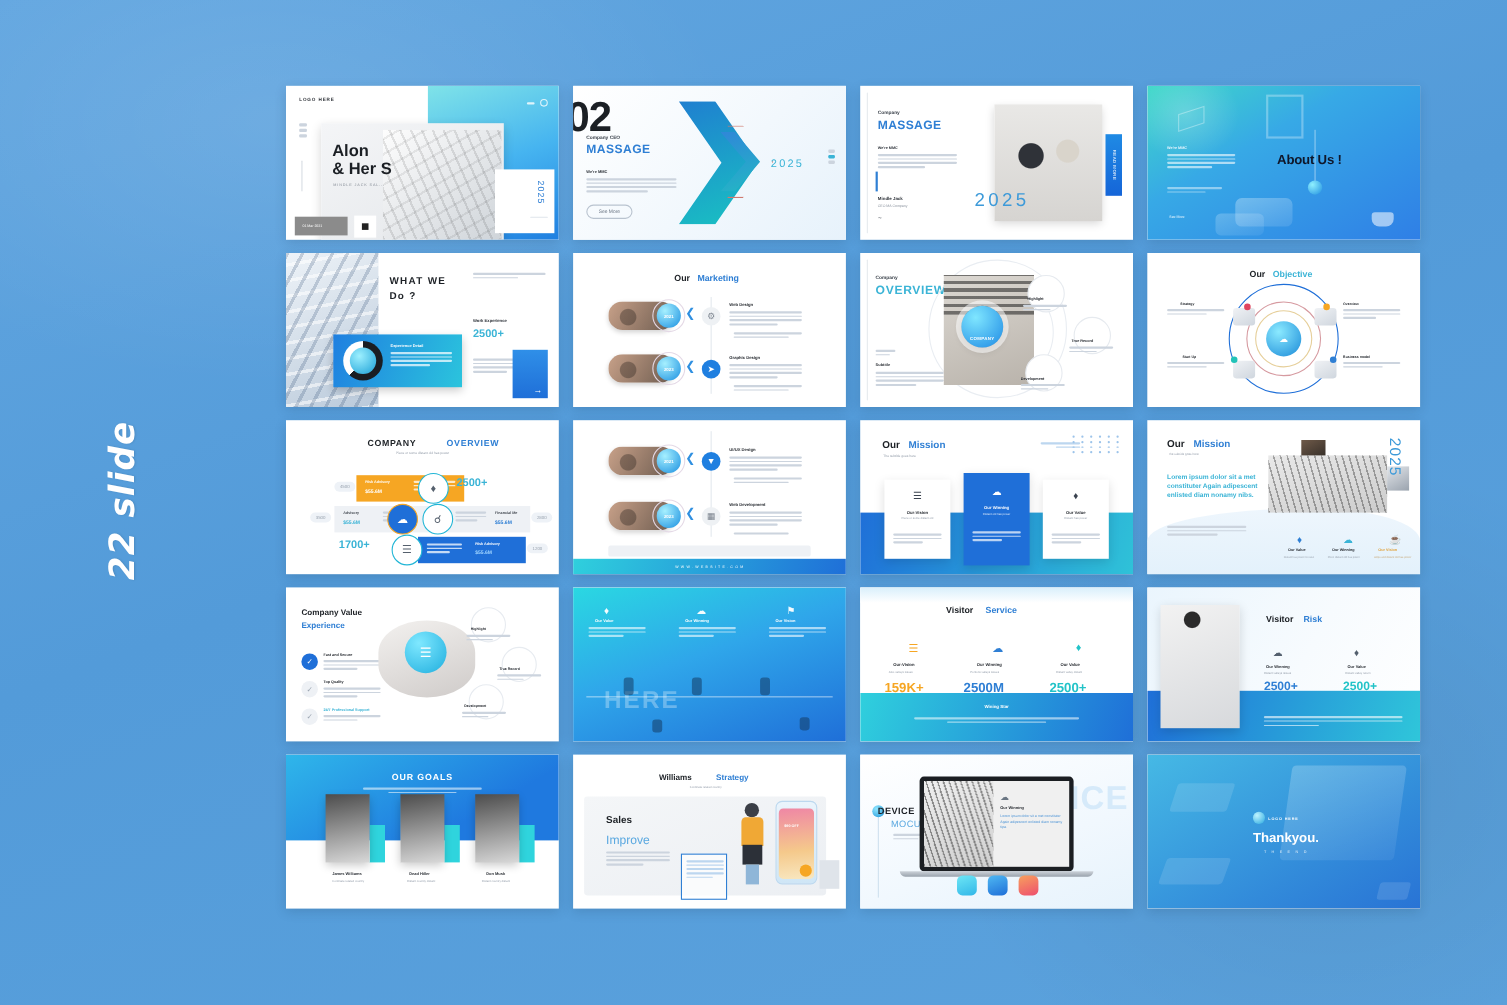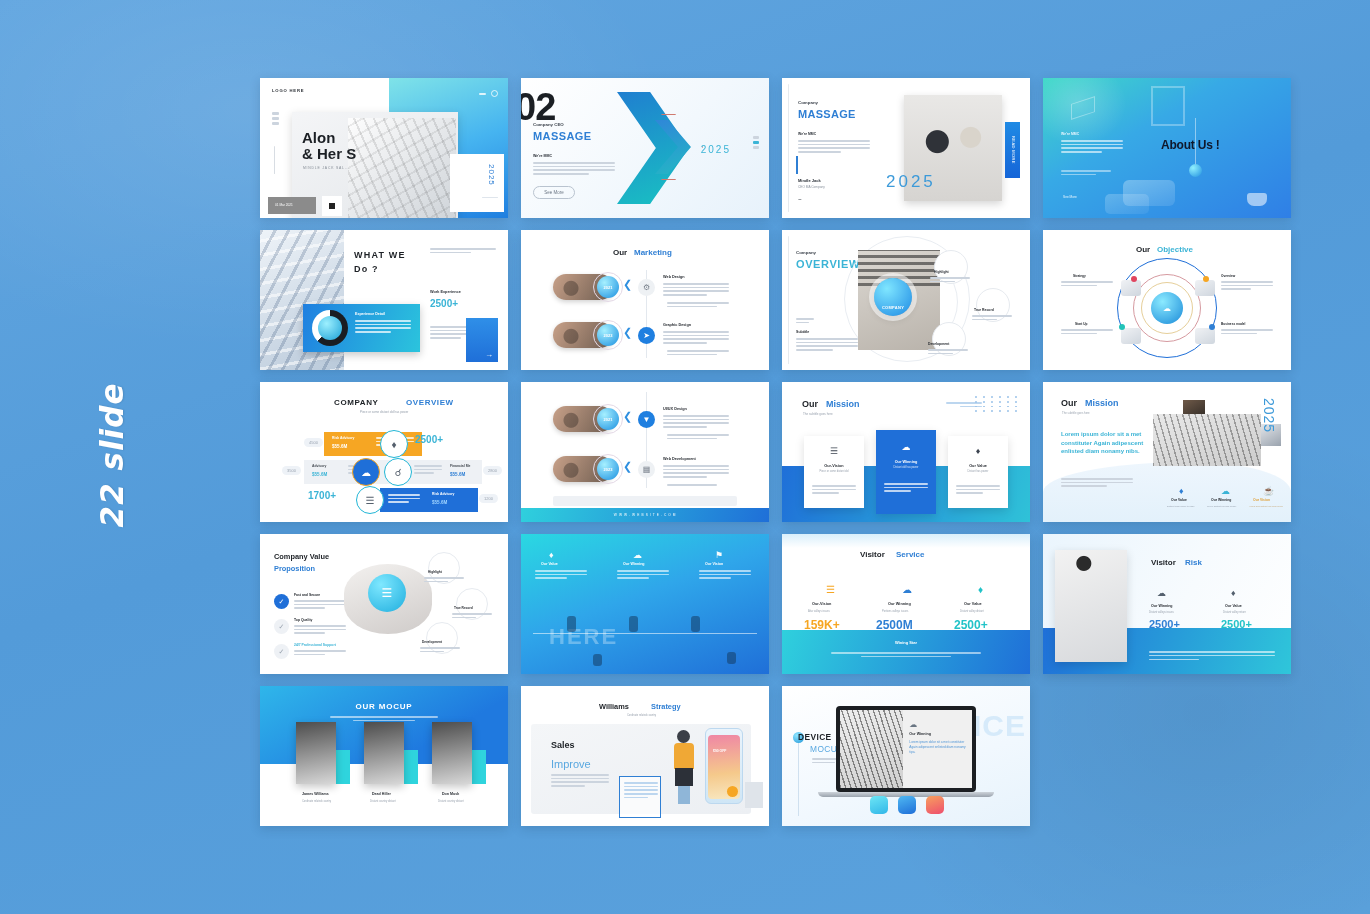--- a/index.html
+++ b/index.html
@@ -747,21 +747,21 @@
     <div class="tt" style="left:168px;top:116px;font-size:3.4px;font-weight:700;color:#272b31">Our Winning</div>
     <div class="tt" style="left:164px;top:123px;font-size:2.4px;color:#9aa3af">Piece distant old has power</div>
 
     <div class="tt" style="left:220px;top:104px;font-size:9px;color:#f0b64a">☕</div>
     <div class="tt" style="left:210px;top:116px;font-size:3.4px;font-weight:700;color:#e0a23c">Our Vision</div>
     <div class="tt" style="left:206px;top:123px;font-size:2.4px;color:#c9ab7e">Helps and distant old has power</div>
   </div>
 
   <div class="slide">
     <div class="tt" style="left:14px;top:18px;font-size:7.4px;font-weight:700;color:#1d2126">Company Value</div>
-    <div class="tt" style="left:14px;top:30px;font-size:7.4px;font-weight:700;color:#2f7fd4">Proposition</div>
+    <div class="tt" style="left:14px;top:30px;font-size:7.4px;font-weight:700;color:#2f7fd4">Experience</div>
 
     <div class="s13-chk on" style="left:14px;top:60px">✓</div>
     <div class="tt" style="left:34px;top:59px;font-size:3.4px;font-weight:700;color:#272b31">Fast and Secure</div>
     <div class="lines" style="left:34px;top:66px;width:52px">
         <i></i>
         <i></i>
         <i style="width:60%"></i>
       </div>
 
     <div class="s13-chk off" style="left:14px;top:85px">✓</div>
@@ -888,21 +888,21 @@
 
     <div class="lines" style="left:106px;bottom:14px;width:126px">
       <i style="background:rgba(255,255,255,.6)"></i>
         <i style="background:rgba(255,255,255,.6)"></i>
         <i style="width:40%;background:rgba(255,255,255,.6)"></i>
     </div>
   </div>
 
   <div class="slide">
     <div class="s17-top"></div>
-    <div class="tt" style="left:50%;transform:translateX(-50%);top:16px;font-size:8px;font-weight:700;color:#fff;letter-spacing:.8px">OUR MOCUP</div>
+    <div class="tt" style="left:50%;transform:translateX(-50%);top:16px;font-size:8px;font-weight:700;color:#fff;letter-spacing:.8px">OUR GOALS</div>
     <div class="lines" style="left:50%;transform:translateX(-50%);top:30px;width:108px;align-items:center">
       <i style="width:100%;background:rgba(255,255,255,.55)"></i>
         <i style="width:58%;background:rgba(255,255,255,.55)"></i>
     </div>
 
     <div class="s17-acc" style="left:76px;top:64px"></div>
     <div class="s17-card" style="left:36px"></div>
     <div class="tt" style="left:42px;top:106px;font-size:3.6px;font-weight:700;color:#272b31">James Williams</div>
     <div class="tt" style="left:42px;top:114px;font-size:2.6px;color:#9aa3af">Cordinate related country</div>
 
@@ -973,14 +973,27 @@
           <div style="font-size:3.2px;color:#4f95d6;margin-top:4px;line-height:1.5">Lorem ipsum dolor sit a met constituter Again adipescent enlisted diam nonamy tipa.</div>
         </div>
       </div>
     </div>
     <div class="s19-base"></div>
     <div class="s19-app" style="left:88px;bottom:12px;background:linear-gradient(160deg,#6de6f5,#32b7e8)"></div>
     <div class="s19-app" style="left:116px;bottom:12px;background:linear-gradient(160deg,#4fb8f2,#1f6fd8)"></div>
     <div class="s19-app" style="left:144px;bottom:12px;background:linear-gradient(160deg,#f7a05e,#ee4f6e)"></div>
   </div>
 
+  <div class="slide">
+    <div class="s20-bg"></div>
+    <div class="s20-lap"></div>
+    <div class="s20-pad" style="left:24px;top:26px;width:52px;height:26px;transform:skewX(-18deg)"></div>
+    <div class="s20-pad" style="left:14px;top:94px;width:58px;height:24px;transform:skewX(-20deg)"></div>
+    <div class="s20-pad" style="right:10px;bottom:8px;width:28px;height:16px;transform:skewX(-14deg)"></div>
+    <div class="s20-logo">
+      <div class="ball"></div>
+      <span style="color:#fff;font-size:3.4px;letter-spacing:.8px;font-weight:700">LOGO HERE</span>
+    </div>
+    <div class="tt" style="left:96px;top:68px;font-size:12px;font-weight:600;color:#fff">Thankyou.</div>
+    <div class="tt" style="left:106px;top:86px;font-size:3.4px;letter-spacing:2px;color:rgba(255,255,255,.85)">T H E   E N D</div>
+  </div>
 
 </div>
 
 </body></html>

